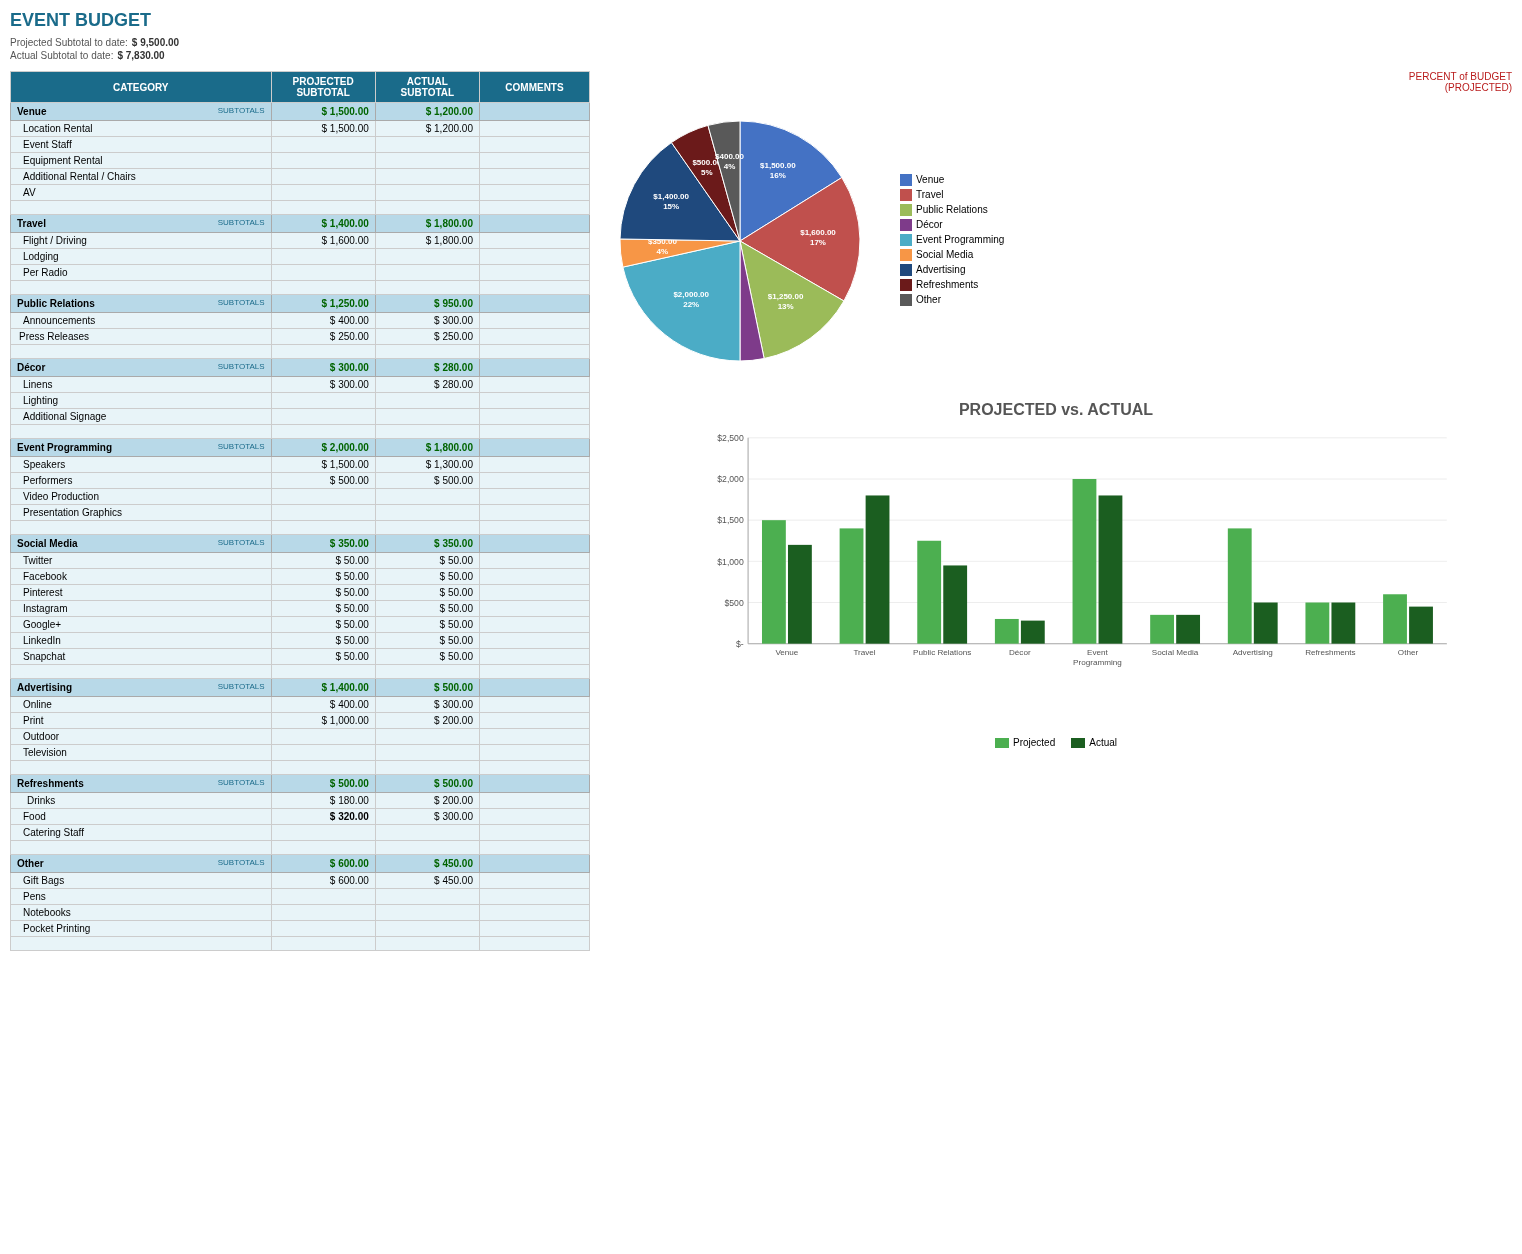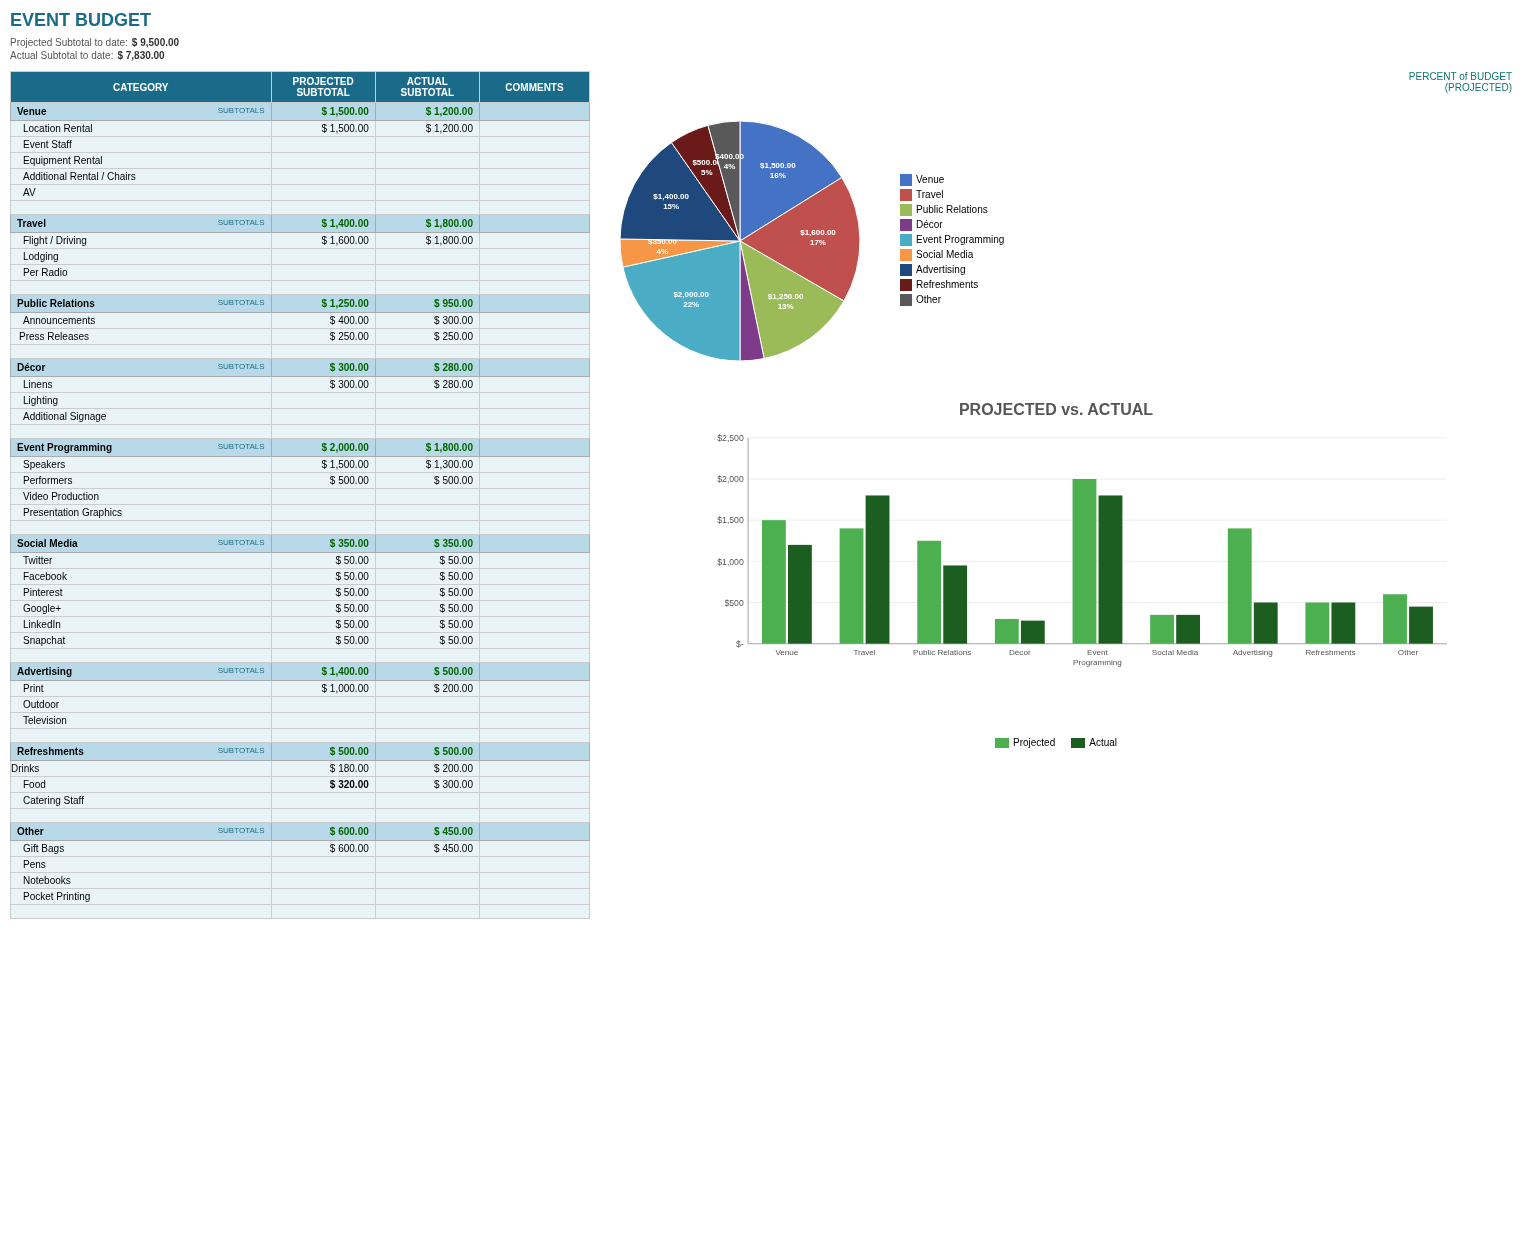--- a/index.html
+++ b/index.html
@@ -56,21 +56,21 @@
     
     .empty-row td {
       background: #e8f4f8;
       height: 14px;
       border: 1px solid #ccc;
     }
     
     .charts-section { flex: 1; }
     
     .pie-chart-container { margin-bottom: 20px; }
-    .pie-title { text-align: right; font-size: 12px; color: #0f766e; margin-bottom: 4px; }
+    .pie-title { text-align: right; font-size: 12px; color: #b91c1c; margin-bottom: 4px; }
     .pie-title span { font-size: 10px; display: block; }
     
     .pie-and-legend { display: flex; align-items: center; gap: 20px; }
     
     .legend { font-size: 10px; }
     .legend-item { display: flex; align-items: center; gap: 4px; margin-bottom: 3px; }
     .legend-color { width: 12px; height: 12px; display: inline-block; }
     
     .bar-chart-container { margin-top: 10px; }
     .bar-chart-title { text-align: center; font-size: 16px; color: #555; font-weight: bold; margin-bottom: 8px; }
@@ -290,20 +290,26 @@
       <td class="amount" style="text-align:right;">$ 50.00</td>
       <td></td>
     </tr>
           <tr class="data-row">
       <td style="padding-left:12px;">Pinterest</td>
       <td class="amount" style="text-align:right;">$ 50.00</td>
       <td class="amount" style="text-align:right;">$ 50.00</td>
       <td></td>
     </tr>
           <tr class="data-row">
+      <td style="padding-left:12px;">Instagram</td>
+      <td class="amount" style="text-align:right;">$ 50.00</td>
+      <td class="amount" style="text-align:right;">$ 50.00</td>
+      <td></td>
+    </tr>
+          <tr class="data-row">
       <td style="padding-left:12px;">Google+</td>
       <td class="amount" style="text-align:right;">$ 50.00</td>
       <td class="amount" style="text-align:right;">$ 50.00</td>
       <td></td>
     </tr>
           <tr class="data-row">
       <td style="padding-left:12px;">LinkedIn</td>
       <td class="amount" style="text-align:right;">$ 50.00</td>
       <td class="amount" style="text-align:right;">$ 50.00</td>
       <td></td>
@@ -320,20 +326,26 @@
             <td></td>
             <td></td>
           </tr>
           <tr class="cat-row">
     <td><span style="font-weight:bold;font-size:10px;">Advertising</span> <span class="subtotals-label">SUBTOTALS</span></td>
     <td class="amount" style="text-align:right;color:#006400;font-weight:bold;">$ 1,400.00</td>
     <td class="amount" style="text-align:right;color:#006400;font-weight:bold;">$ 500.00</td>
     <td></td>
   </tr>
           <tr class="data-row">
+      <td style="padding-left:12px;">Online</td>
+      <td class="amount" style="text-align:right;">$ 400.00</td>
+      <td class="amount" style="text-align:right;">$ 300.00</td>
+      <td></td>
+    </tr>
+          <tr class="data-row">
       <td style="padding-left:12px;">Print</td>
       <td class="amount" style="text-align:right;">$ 1,000.00</td>
       <td class="amount" style="text-align:right;">$ 200.00</td>
       <td></td>
     </tr>
           <tr class="data-row">
       <td style="padding-left:12px;">Outdoor</td>
       <td class="amount" style="text-align:right;"></td>
       <td class="amount" style="text-align:right;"></td>
       <td></td>
@@ -350,21 +362,21 @@
             <td></td>
             <td></td>
           </tr>
           <tr class="cat-row">
     <td><span style="font-weight:bold;font-size:10px;">Refreshments</span> <span class="subtotals-label">SUBTOTALS</span></td>
     <td class="amount" style="text-align:right;color:#006400;font-weight:bold;">$ 500.00</td>
     <td class="amount" style="text-align:right;color:#006400;font-weight:bold;">$ 500.00</td>
     <td></td>
   </tr>
           <tr class="data-row">
-      <td style="padding-left:0;">Drinks</td>
+      <td style="padding-left:16px;">Drinks</td>
       <td class="amount" style="text-align:right;">$ 180.00</td>
       <td class="amount" style="text-align:right;">$ 200.00</td>
       <td></td>
     </tr>
           <tr class="data-row">
       <td style="padding-left:12px;">Food</td>
       <td class="amount" style="text-align:right;font-weight:bold;">$ 320.00</td>
       <td class="amount" style="text-align:right;">$ 300.00</td>
       <td></td>
     </tr>

